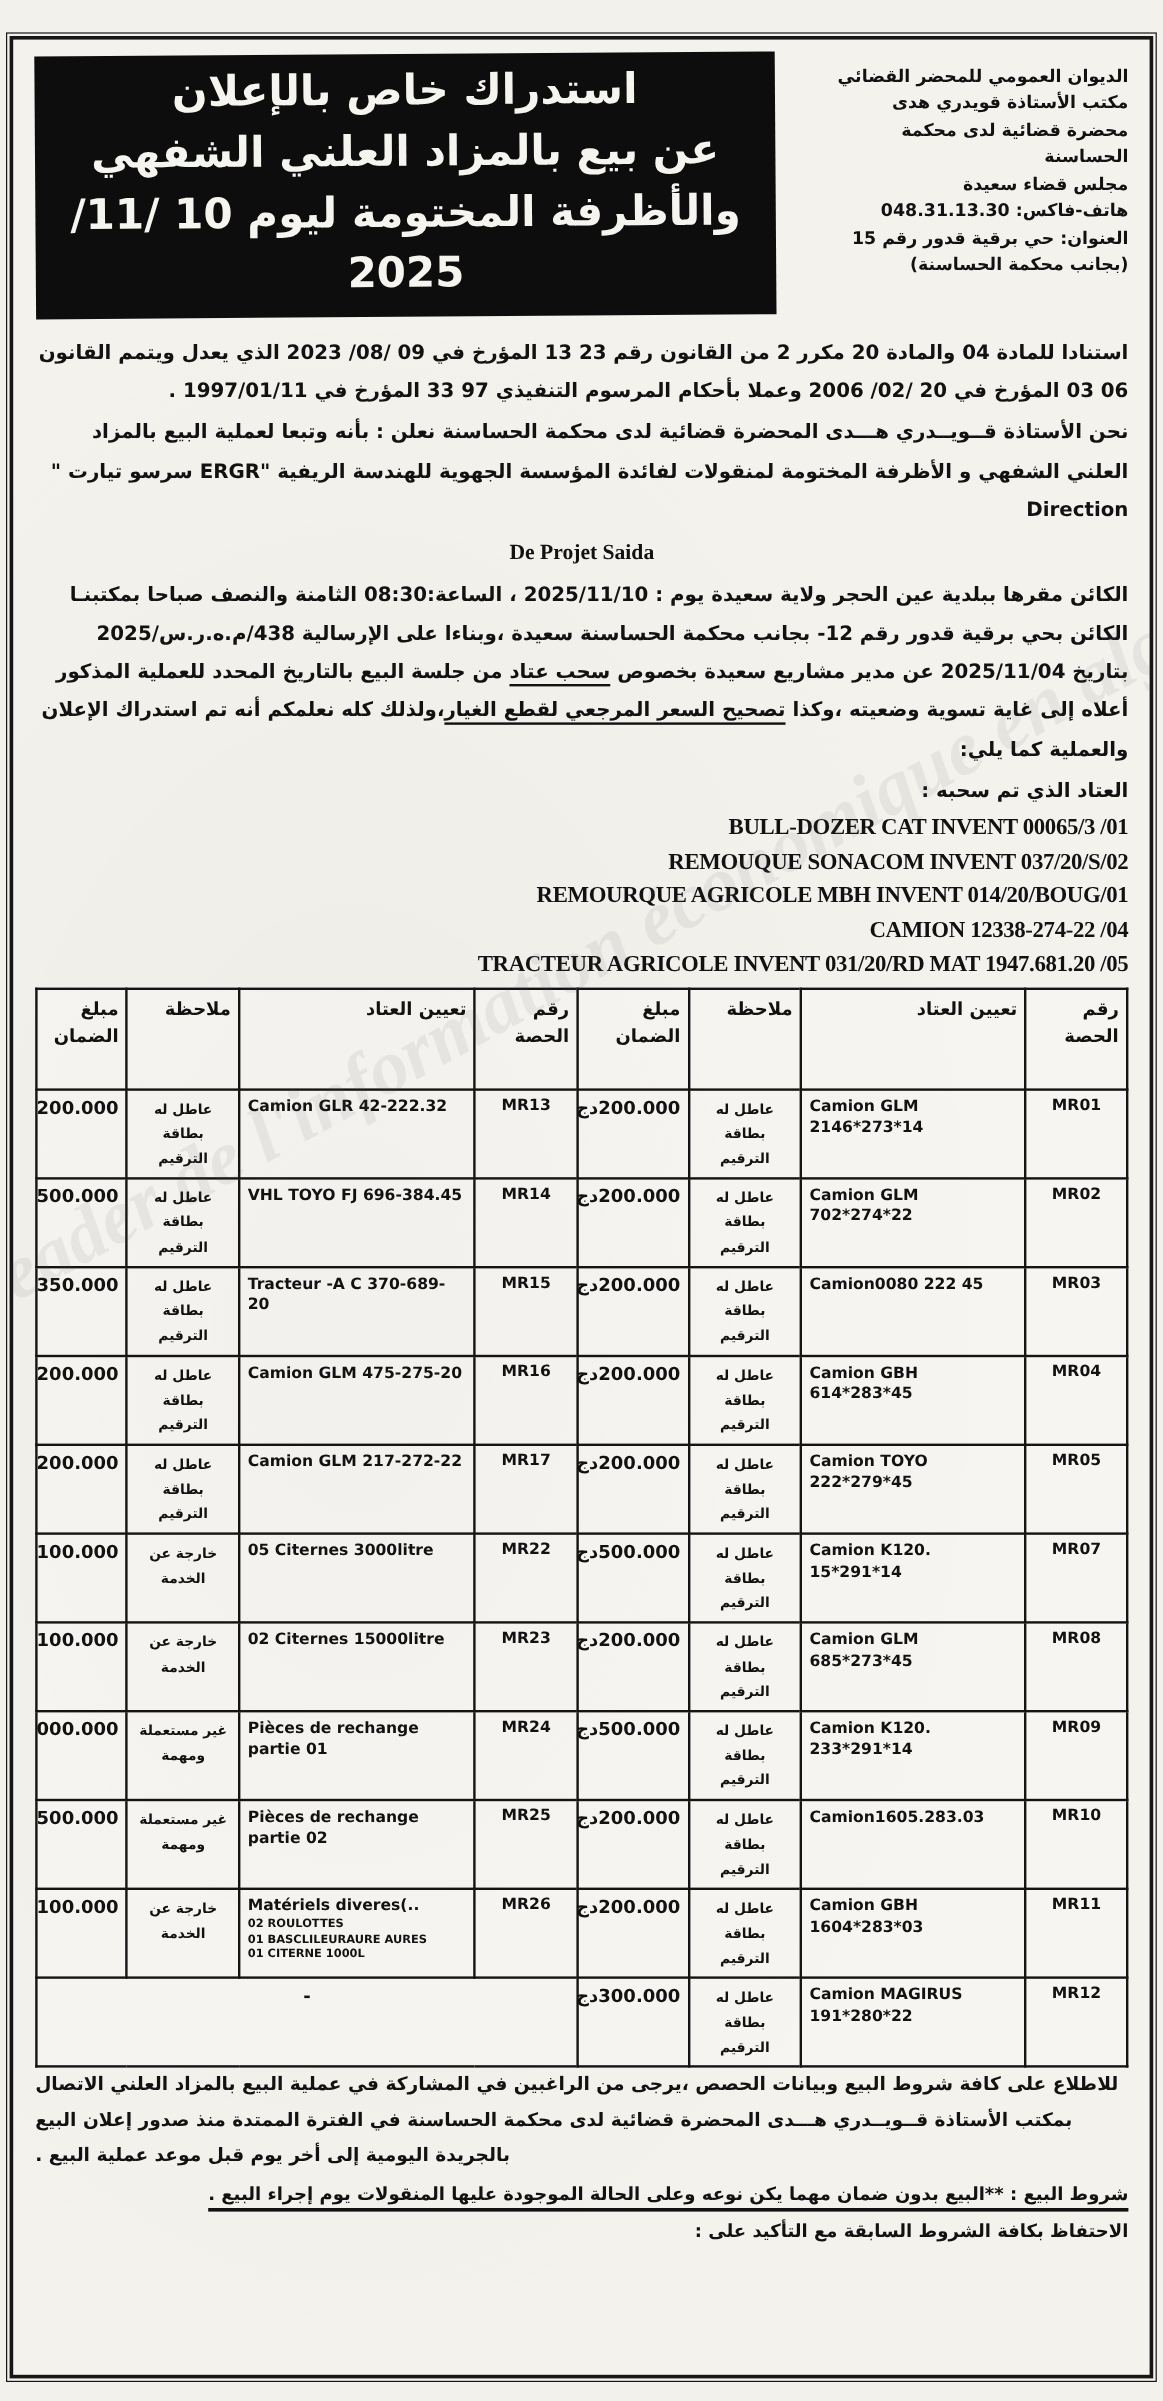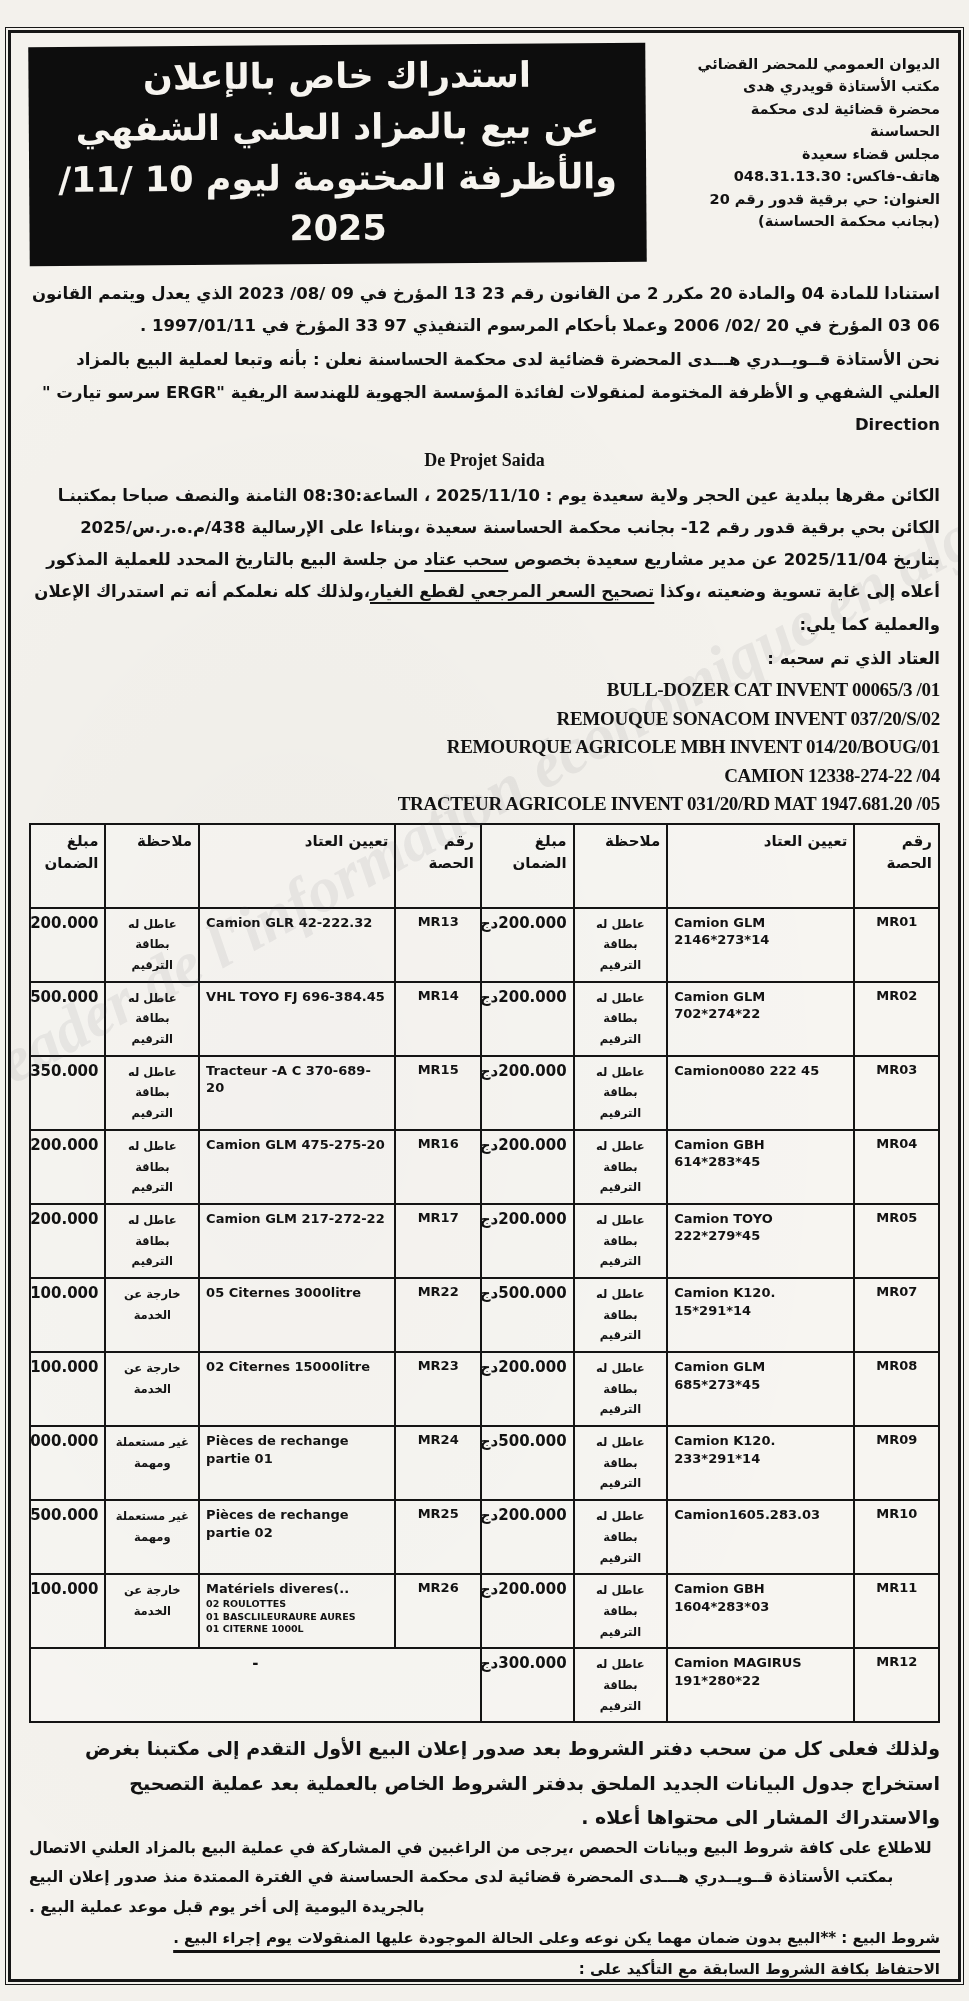--- a/index.html
+++ b/index.html
@@ -85,21 +85,21 @@
   <div class="watermark">Leader de l'information économique en algérie</div>
 
   <div class="hdr">
     <div class="office">
       <div>الديوان العمومي للمحضر القضائي</div>
       <div>مكتب الأستاذة قويدري هدى</div>
       <div>محضرة قضائية لدى محكمة</div>
       <div>الحساسنة</div>
       <div>مجلس قضاء سعيدة</div>
       <div>هاتف-فاكس: 048.31.13.30</div>
-      <div>العنوان: حي برقية قدور رقم 20</div>
+      <div>العنوان: حي برقية قدور رقم 15</div>
       <div>(بجانب محكمة الحساسنة)</div>
     </div>
     <div class="title-box">
       <div>استدراك خاص بالإعلان</div>
       <div>عن بيع بالمزاد العلني الشفهي</div>
       <div>والأظرفة المختومة ليوم 10 /11/ 2025</div>
     </div>
   </div>
 
   <div class="intro">
@@ -417,21 +417,20 @@
           <td class="c-dep">
             <div>300.000دج</div>
           </td>
           <td class="c-merged" colspan="4">
             <div>-</div>
           </td>
         </tr>
       </tbody>
   </table>
 
-  <p class="closing1">ولذلك فعلى كل من سحب دفتر الشروط بعد صدور إعلان البيع الأول التقدم إلى مكتبنا بغرض استخراج جدول البيانات الجديد الملحق بدفتر الشروط الخاص بالعملية بعد عملية التصحيح والاستدراك المشار الى محتواها أعلاه .</p>
   <p class="closing2">للاطلاع على كافة شروط البيع وبيانات الحصص ،يرجى من الراغبين في المشاركة في عملية البيع بالمزاد العلني  الاتصال بمكتب الأستاذة قــويــدري هـــدى المحضرة قضائية لدى محكمة الحساسنة في الفترة الممتدة منذ صدور إعلان البيع بالجريدة اليومية إلى أخر يوم قبل موعد عملية البيع .</p>
 
   <div class="terms">
     <p class="underlined">شروط البيع : **البيع بدون ضمان مهما يكن نوعه وعلى الحالة الموجودة عليها المنقولات يوم إجراء البيع .</p>
     <p>الاحتفاظ بكافة الشروط السابقة مع التأكيد على :</p>
 
   </div>
 
 </div>
 

